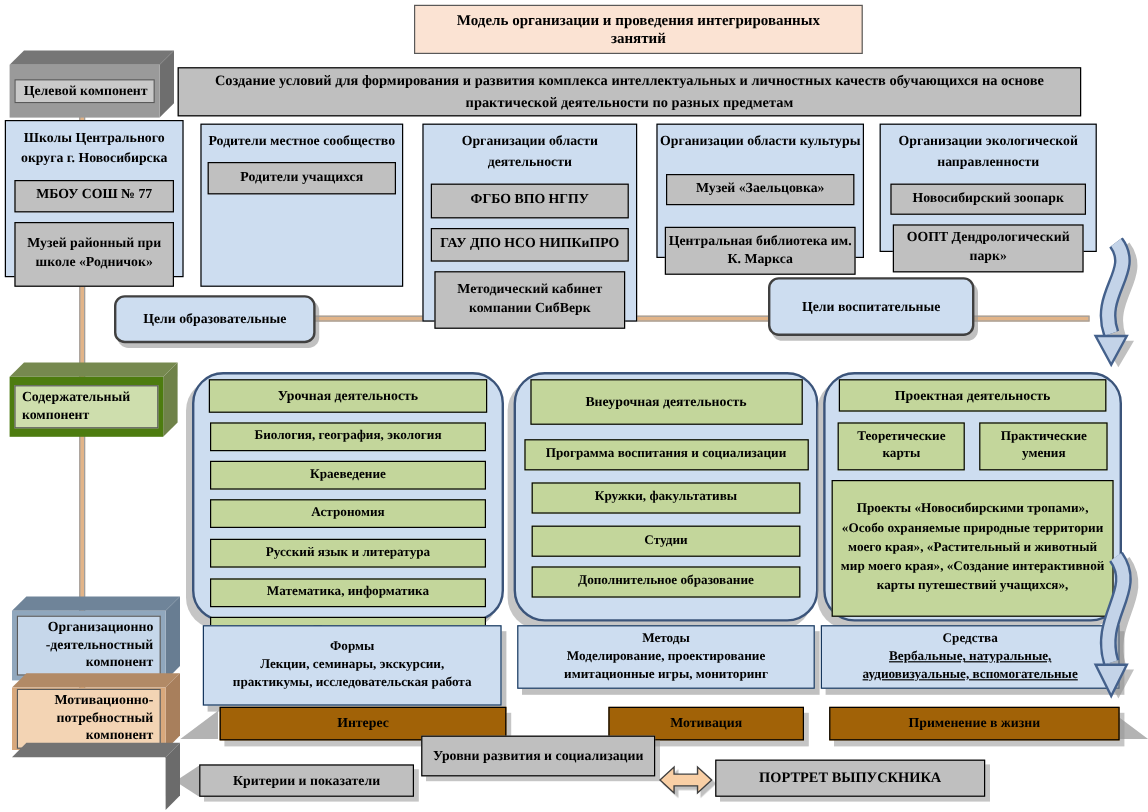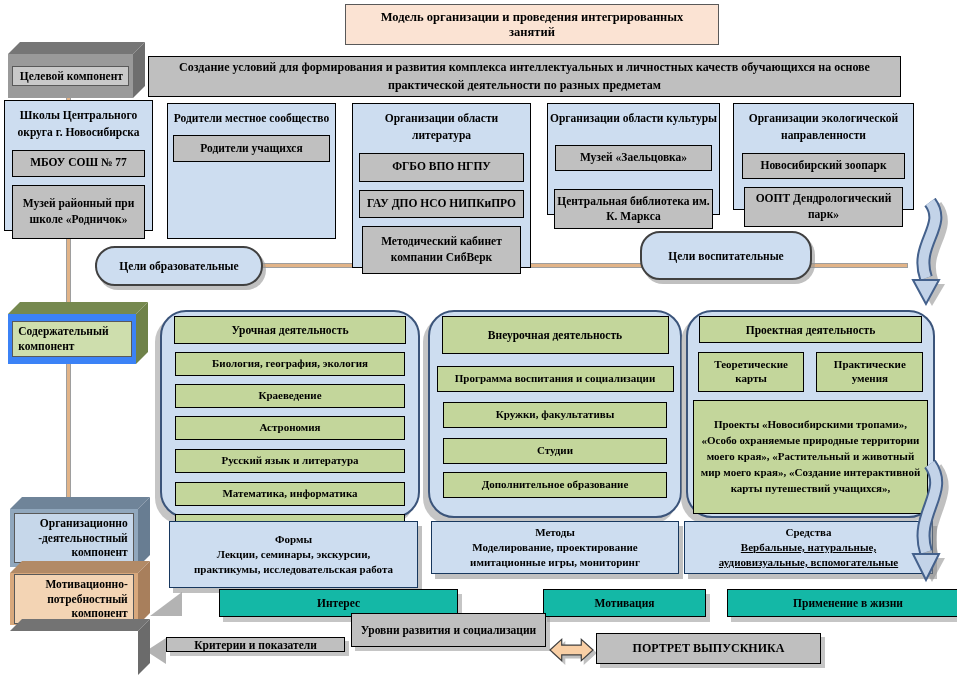--- a/index.html
+++ b/index.html
@@ -9,31 +9,31 @@
   .c{display:flex;align-items:center;justify-content:center;text-align:center;}
   .col{display:flex;flex-direction:column;align-items:center;}
   
   .line{background:#e2b488;border:1px solid #9e9e9e;z-index:0;}
   
   .titlebox{background:#fbe3d3;border:1px solid #595959;font-size:12.5px;z-index:2;}
   .banner{background:#bfbfbf;border:1px solid #000;font-size:12px;line-height:1.45;padding:2px 10px;z-index:2;}
   .pcol{background:#cdddf0;border:1px solid #000;z-index:2;padding:4px 0 4px 0;gap:8px;}
   .pcol-title{font-size:11.5px;line-height:1.5;text-align:center;padding:2px 2px 0 2px;}
   .pitem{background:#c0c0c0;border:1px solid #000;width:86%;font-size:11.5px;line-height:1.35;padding:1px 2px;}
-  .goal{background:#cdddf0;border:2px solid #404040;border-radius:20px;font-size:11.5px;
+  .goal{background:#cdddf0;border:2px solid #404040;border-radius:9px;font-size:11.5px;
         box-shadow:3px 4px 0 rgba(150,150,150,.6);z-index:3;}
   .act{background:#cdddf0;border:2px solid #3b547a;border-radius:26px;z-index:2;
        box-shadow:-5px 6px 0 rgba(150,150,150,.55);padding-top:4px;}
   .act-head{background:#c3d69b;border:1px solid #000;width:90%;font-size:11.5px;z-index:3;}
   .act-item{background:#c3d69b;border:1px solid #000;width:89%;font-size:11px;line-height:1.25;}
   .mbox{background:#cdddf0;border:1.5px solid #17375e;font-size:11px;line-height:1.35;
         display:flex;flex-direction:column;justify-content:center;text-align:center;
         box-shadow:4px 5px 0 rgba(150,150,150,.6);z-index:2;}
-  .pbox{background:#14b8a6;border:1px solid #000;font-size:11.5px;
-        box-shadow:4px 5px 0 rgba(150,150,150,.55);z-index:2;margin-left:36px;}
+  .pbox{background:#a16207;border:1px solid #000;font-size:11.5px;
+        box-shadow:4px 5px 0 rgba(150,150,150,.55);z-index:2;}
   .bgray{background:#bfbfbf;border:1px solid #000;font-size:11.5px;
         box-shadow:4px 4px 0 rgba(150,150,150,.55);z-index:2;}
   .ul{text-decoration:underline;}
   
   .b3d{z-index:2;}
   .b3d .front{position:absolute;left:0;top:12px;right:12px;bottom:0;display:flex;align-items:center;justify-content:center;}
   .b3d .topf{position:absolute;left:0;top:0;height:12px;transform:skewX(-45deg);transform-origin:0 100%;}
   .b3d .sidef{position:absolute;top:12px;bottom:0;width:12px;transform:skewY(-45deg);transform-origin:0 0;}
   .b3d .label{border:1px solid #595959;text-align:right;font-size:11.5px;line-height:1.3;padding:2px 5px;width:84%;}
   .tri{z-index:1;background:#b3b3b3;}
@@ -68,21 +68,21 @@
     <div class="pitem c" style="min-height:23px;">МБОУ СОШ № 77</div>
     <div class="pitem c" style="min-height:50px;">Музей районный при школе «Родничок»</div>
   </div>
 
   <div class="abs pcol col" style="left:167px;top:103px;width:169px;height:136px;">
     <div class="pcol-title">Родители местное сообщество</div>
     <div class="pitem c" style="min-height:23px;width:90%;">Родители учащихся</div>
   </div>
 
   <div class="abs pcol col" style="left:352px;top:103px;width:179px;height:165px;">
-    <div class="pcol-title">Организации области литература</div>
+    <div class="pcol-title">Организации области деятельности</div>
     <div class="pitem c" style="min-height:25px;width:90%;">ФГБО ВПО НГПУ</div>
     <div class="pitem c" style="min-height:24px;width:90%;">ГАУ ДПО НСО НИПКиПРО</div>
     <div class="pitem c" style="min-height:44px;width:86%;font-family:Liberation Serif, serif;">Методический кабинет компании СибВерк</div>
   </div>
 
   <div class="abs pcol col" style="left:547px;top:103px;width:173px;height:112px;gap:18px;">
     <div class="pcol-title">Организации области культуры</div>
     <div class="pitem c" style="min-height:22px;width:88%;">Музей «Заельцовка»</div>
     <div class="pitem c" style="min-height:36px;width:90%;">Центральная библиотека им. К. Маркса</div>
   </div>
@@ -96,21 +96,21 @@
   <div class="abs goal c" style="left:95px;top:246px;width:168px;height:40px;">
     <span>Цели образовательные</span>
   </div>
   <div class="abs goal c" style="left:640px;top:231px;width:172px;height:49px;">
     <span>Цели воспитательные</span>
   </div>
 
   <div class="abs b3d" style="left:8px;top:302px;width:140px;height:62px;">
     <div class="topf" style="width:128px;background:#76894f;"></div>
     <div class="sidef" style="left:128px;background:#6f8249;"></div>
-    <div class="front" style="background:#3b82f6;">
+    <div class="front" style="background:#4d7c0f;">
       <div class="label" style="background:#cedead;text-align:left;">Содержательный компонент</div>
     </div>
   </div>
 
   <div class="abs act col" style="left:160px;top:310px;width:260px;height:208px;">
     <div class="act-head c" style="min-height:26px;">Урочная деятельность</div>
     <div class="act-item c" style="min-height:22px;margin-top:8px;">Биология, география, экология</div>
     <div class="act-item c" style="min-height:22px;margin-top:8px;">Краеведение</div>
     <div class="act-item c" style="min-height:22px;margin-top:8px;">Астрономия</div>
     <div class="act-item c" style="min-height:22px;margin-top:9px;">Русский язык и литература</div>
@@ -179,21 +179,21 @@
     <span>Мотивация</span>
   </div>
   <div class="abs pbox c" style="left:691px;top:589px;width:242px;height:28px;">
     <span>Применение в жизни</span>
   </div>
 
   <div class="abs tri" style="left:150px;top:592px;width:32px;height:24px;clip-path:polygon(100% 0,0 100%,100% 100%);"></div>
   <div class="abs tri" style="left:925px;top:592px;width:32px;height:24px;clip-path:polygon(0 0,100% 100%,0 100%);"></div>
   <div class="abs tri" style="left:146px;top:638px;width:20px;height:26px;clip-path:polygon(100% 0,0 50%,100% 100%);"></div>
 
-  <div class="abs bgray c" style="left:166px;top:637px;width:179px;height:15px;align-items:flex-end;">
+  <div class="abs bgray c" style="left:166px;top:637px;width:179px;height:27px;">
     <span>Критерии и показатели</span>
   </div>
   <div class="abs bgray c" style="left:351px;top:613px;width:195px;height:34px;">
     <span>Уровни развития и социализации</span>
   </div>
 
   <div class="abs" style="left:549px;top:635px;width:45px;height:30px;z-index:2;filter:drop-shadow(3px 3px 0 rgba(150,150,150,.6));">
     <svg width="45" height="30" viewBox="0 0 46 30">
       <polygon points="1,15 13,4 13,10 33,10 33,4 45,15 33,26 33,20 13,20 13,26" fill="#f9cfa5" stroke="#404040" stroke-width="1.2"></polygon>
     </svg>

